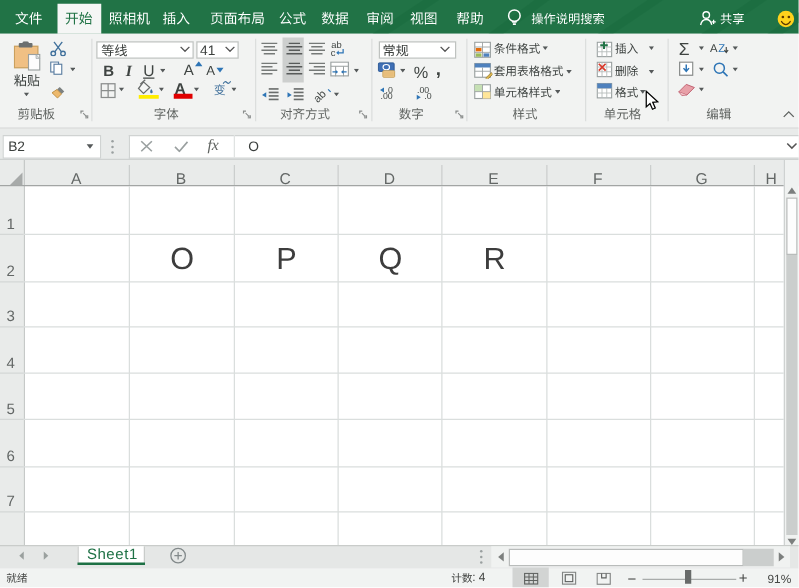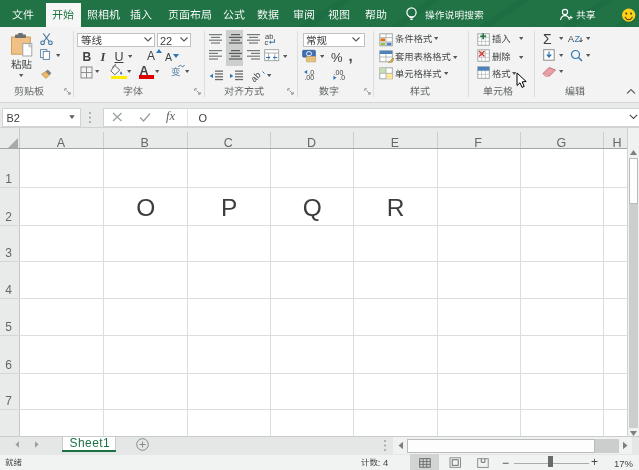--- a/index.html
+++ b/index.html
@@ -149,21 +149,21 @@
     <path d="M4.6 2.6 L8.2 6.2 L5 9.4 L0.6 5.2 Z" fill="#edb96d" stroke="#b98a3e" stroke-width="0.7"></path>
   </svg>
 <div class="abs" style="left:76.5px;top:32.5px;width:78px;height:14.5px;background:#fff;border:1px solid #bfc2c0"></div>
 <svg style="position:absolute;left:80.5px;top:34.6px;overflow:visible" width="23" height="15">
     <path transform="translate(0,9.2)" d="M6.1 -8.9C5.8 -8.0 5.2 -7.1 4.5 -6.6L4.8 -6.4V-5.7H1.5V-5.0H4.8V-4.1H0.5V-3.4H7.0V-2.5H0.8V-1.8H7.0V-0.1C7.0 0.0 6.9 0.1 6.7 0.1C6.6 0.1 5.9 0.1 5.2 0.1C5.3 0.3 5.5 0.6 5.5 0.8C6.4 0.8 7.0 0.8 7.3 0.7C7.7 0.6 7.8 0.4 7.8 -0.1V-1.8H9.8V-2.5H7.8V-3.4H10.0V-4.1H5.6V-5.0H9.0V-5.7H5.6V-6.4H5.5C5.7 -6.7 5.9 -7.0 6.1 -7.3H6.8C7.2 -6.9 7.5 -6.4 7.6 -6.0L8.3 -6.3C8.1 -6.6 7.9 -6.9 7.7 -7.3H9.9V-7.9H6.5C6.6 -8.2 6.7 -8.4 6.8 -8.7ZM2.3 -1.3C3.0 -0.9 3.8 -0.2 4.1 0.3L4.7 -0.2C4.4 -0.7 3.6 -1.3 2.9 -1.8ZM2.0 -8.9C1.6 -7.9 1.0 -7.0 0.3 -6.4C0.5 -6.3 0.9 -6.1 1.0 -6.0C1.4 -6.3 1.7 -6.8 2.0 -7.3H2.4C2.6 -6.9 2.8 -6.4 2.9 -6.1L3.6 -6.3C3.5 -6.6 3.4 -6.9 3.2 -7.3H5.1V-7.9H2.4C2.5 -8.2 2.6 -8.4 2.7 -8.7Z M11.1 -0.6 11.2 0.2C12.2 -0.1 13.5 -0.5 14.7 -0.8L14.6 -1.5C13.3 -1.1 11.9 -0.8 11.1 -0.6ZM17.9 -8.2C18.4 -7.9 19.1 -7.5 19.4 -7.2L19.9 -7.7C19.5 -8.0 18.9 -8.4 18.4 -8.6ZM11.3 -4.4C11.4 -4.5 11.7 -4.6 12.9 -4.7C12.5 -4.1 12.1 -3.5 11.9 -3.3C11.5 -2.9 11.3 -2.7 11.1 -2.6C11.2 -2.4 11.3 -2.1 11.3 -1.9C11.5 -2.0 11.9 -2.1 14.5 -2.7C14.5 -2.8 14.5 -3.1 14.5 -3.3L12.4 -3.0C13.2 -3.9 14.0 -5.1 14.7 -6.2L14.0 -6.6C13.8 -6.2 13.6 -5.8 13.4 -5.4L12.1 -5.3C12.7 -6.2 13.3 -7.3 13.7 -8.4L13.0 -8.8C12.6 -7.5 11.8 -6.2 11.6 -5.8C11.4 -5.5 11.2 -5.2 11.0 -5.2C11.1 -5.0 11.2 -4.6 11.3 -4.4ZM19.8 -3.7C19.4 -3.0 18.8 -2.4 18.1 -1.9C18.0 -2.4 17.8 -3.1 17.7 -3.9L20.4 -4.4L20.3 -5.1L17.6 -4.6C17.6 -5.0 17.5 -5.5 17.5 -5.9L20.1 -6.3L20.0 -7.0L17.5 -6.7C17.4 -7.4 17.4 -8.1 17.4 -8.8H16.6C16.6 -8.1 16.7 -7.3 16.7 -6.5L15.0 -6.3L15.2 -5.6L16.7 -5.8C16.8 -5.3 16.8 -4.9 16.9 -4.4L14.8 -4.0L15.0 -3.3L17.0 -3.7C17.1 -2.8 17.3 -2.0 17.5 -1.4C16.6 -0.8 15.6 -0.3 14.5 0.0C14.7 0.2 14.9 0.5 15.0 0.7C16.0 0.3 16.9 -0.1 17.8 -0.7C18.2 0.3 18.8 0.8 19.5 0.8C20.2 0.8 20.5 0.5 20.6 -0.7C20.4 -0.8 20.2 -1.0 20.0 -1.1C20.0 -0.2 19.9 0.0 19.6 0.0C19.1 0.0 18.7 -0.4 18.4 -1.2C19.2 -1.8 20.0 -2.5 20.5 -3.3Z" fill="#3b3f3d"></path>
   </svg>
 <svg class="abs" style="left:144px;top:37px" width="8" height="5" viewBox="0 0 8 5">
     <path d="M0.5 0.5l3.5 3.5 3.5-3.5" fill="none" stroke="#555" stroke-width="1.1"></path>
   </svg>
 <div class="abs" style="left:156.5px;top:32.5px;width:34px;height:14.5px;background:#fff;border:1px solid #bfc2c0"></div>
-<div class="abs" style="left:160px;top:35px;font-size:11px;color:#3b3f3d;white-space:nowrap;">22</div>
+<div class="abs" style="left:160px;top:35px;font-size:11px;color:#3b3f3d;white-space:nowrap;">41</div>
 <svg class="abs" style="left:180px;top:37px" width="8" height="5" viewBox="0 0 8 5">
     <path d="M0.5 0.5l3.5 3.5 3.5-3.5" fill="none" stroke="#555" stroke-width="1.1"></path>
   </svg>
 <div class="abs" style="left:82.5px;top:50px;font-size:12px;color:#3f4442;white-space:nowrap;font-weight:bold">B</div>
 <div class="abs" style="left:100.5px;top:49.5px;font-size:12.5px;color:#3f4442;white-space:nowrap;font-family:'Liberation Serif',serif;font-style:italic;font-weight:bold">I</div>
 <div class="abs" style="left:114.5px;top:49.5px;font-size:12.5px;color:#3f4442;white-space:nowrap;text-decoration:underline">U</div>
 <svg class="abs" style="left:127.8px;top:55.1px" width="4.4" height="3.6" viewBox="0 0 4.4 3.6">
     <path d="M0 0h4.4l-2.2 3.1z" fill="#55595a"></path>
   </svg>
 <div class="abs" style="left:147px;top:49px;font-size:12px;color:#3f4442;white-space:nowrap;">A</div>
@@ -559,12 +559,12 @@
     <rect x="3.2" y="2.8" width="6" height="5.5" fill="none" stroke="#5e615f" stroke-width="0.9"></rect>
   </svg>
 <svg class="abs" style="left:477px;top:457.5px" width="12" height="10" viewBox="0 0 12 10">
     <rect x="0.7" y="0.7" width="10.5" height="8.7" fill="none" stroke="#818483" stroke-width="0.9"></rect>
     <path d="M4.3 0.7v3.6h3.6V0.7" fill="none" stroke="#5e615f" stroke-width="0.9"></path>
   </svg>
 <div class="abs" style="left:502px;top:455.5px;font-size:12px;color:#454745;white-space:nowrap;">−</div>
 <div class="abs" style="left:514px;top:462.5px;width:75px;height:1px;background:#a9acab"></div>
 <div class="abs" style="left:548px;top:455.5px;width:4.5px;height:11px;background:#686b6a"></div>
 <div class="abs" style="left:591px;top:455px;font-size:12px;color:#454745;white-space:nowrap;">+</div>
-<div class="abs" style="left:604px;top:457.5px;font-size:9.5px;color:#454745;white-space:nowrap;width:29px;text-align:right">17%</div>
+<div class="abs" style="left:604px;top:457.5px;font-size:9.5px;color:#454745;white-space:nowrap;width:29px;text-align:right">91%</div>
 </body></html>

